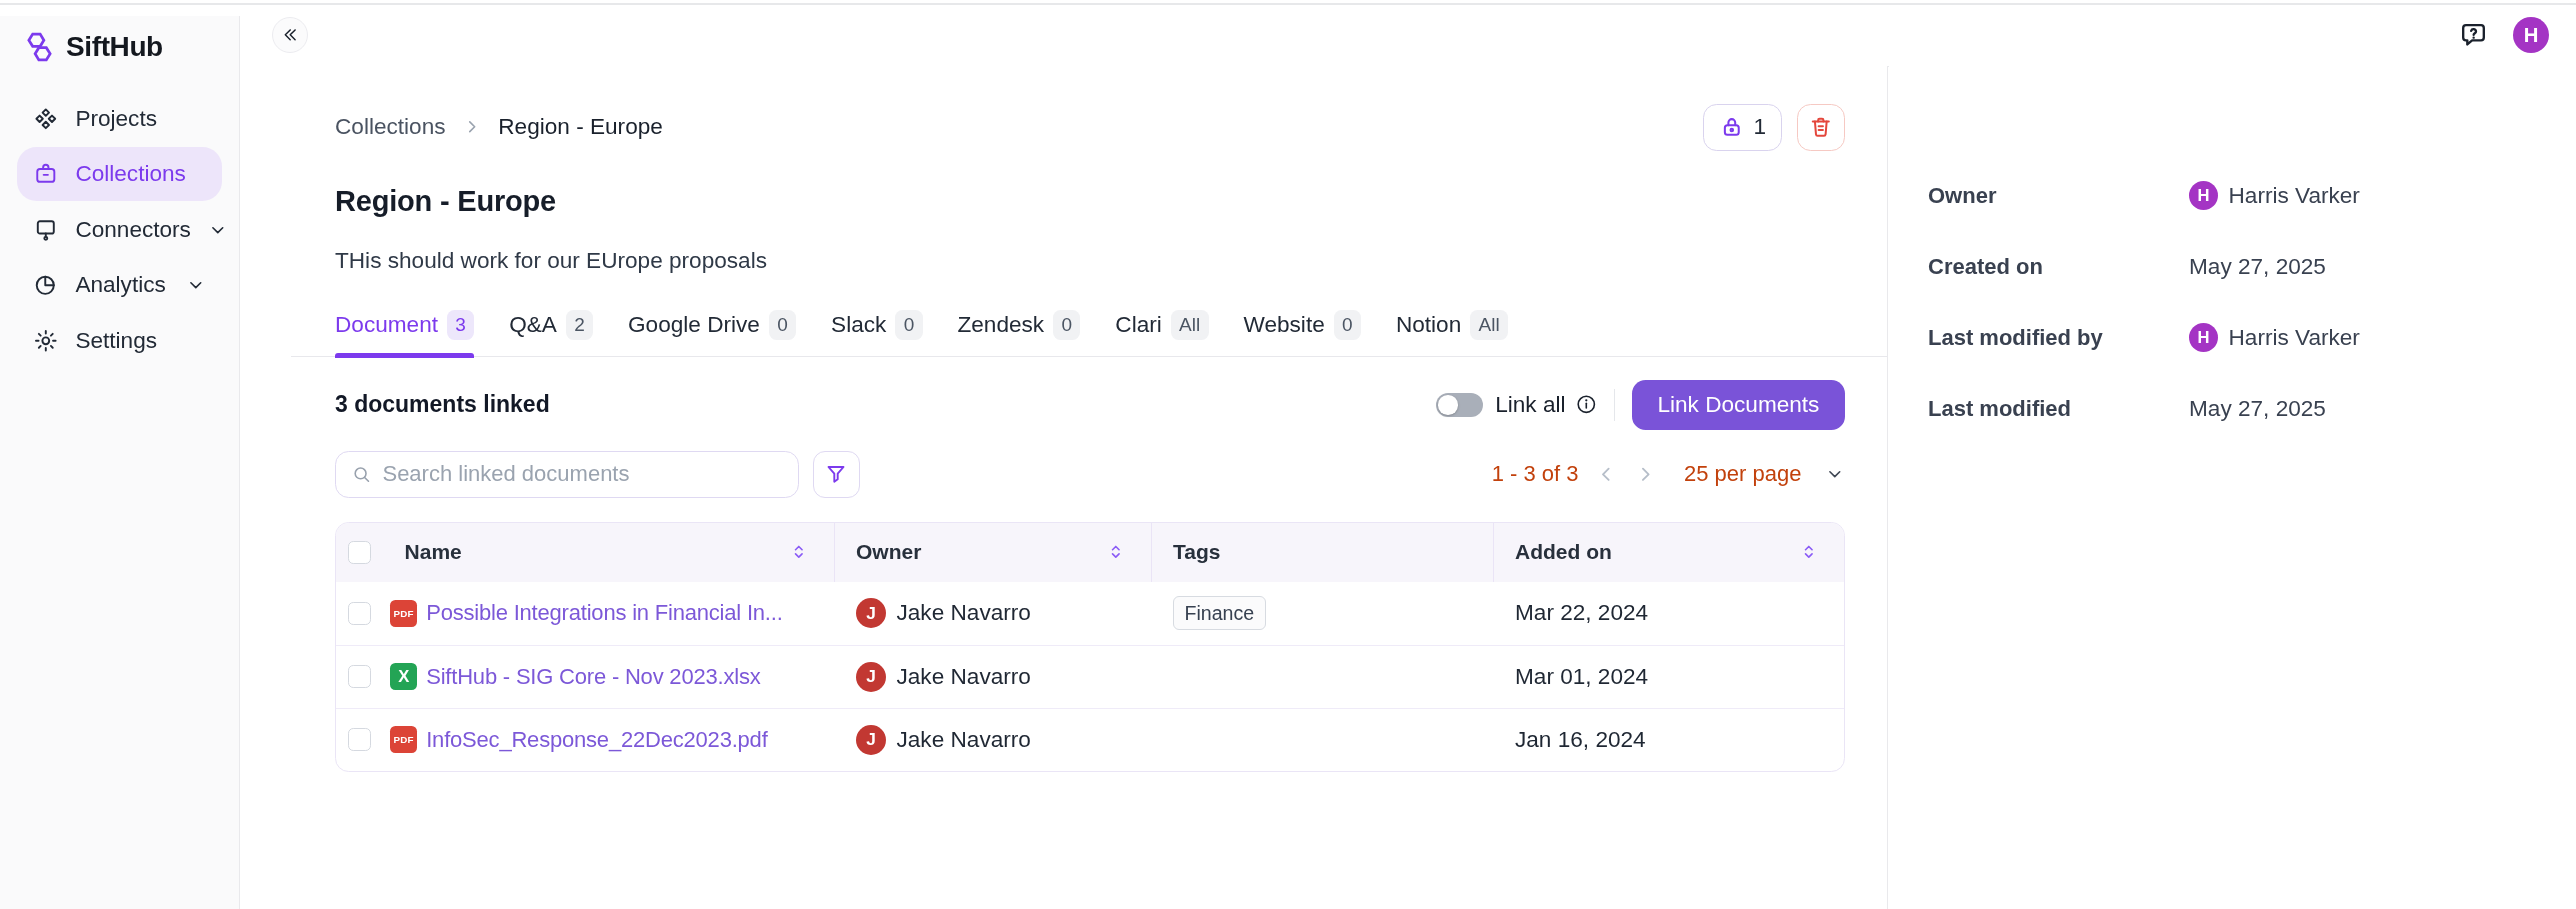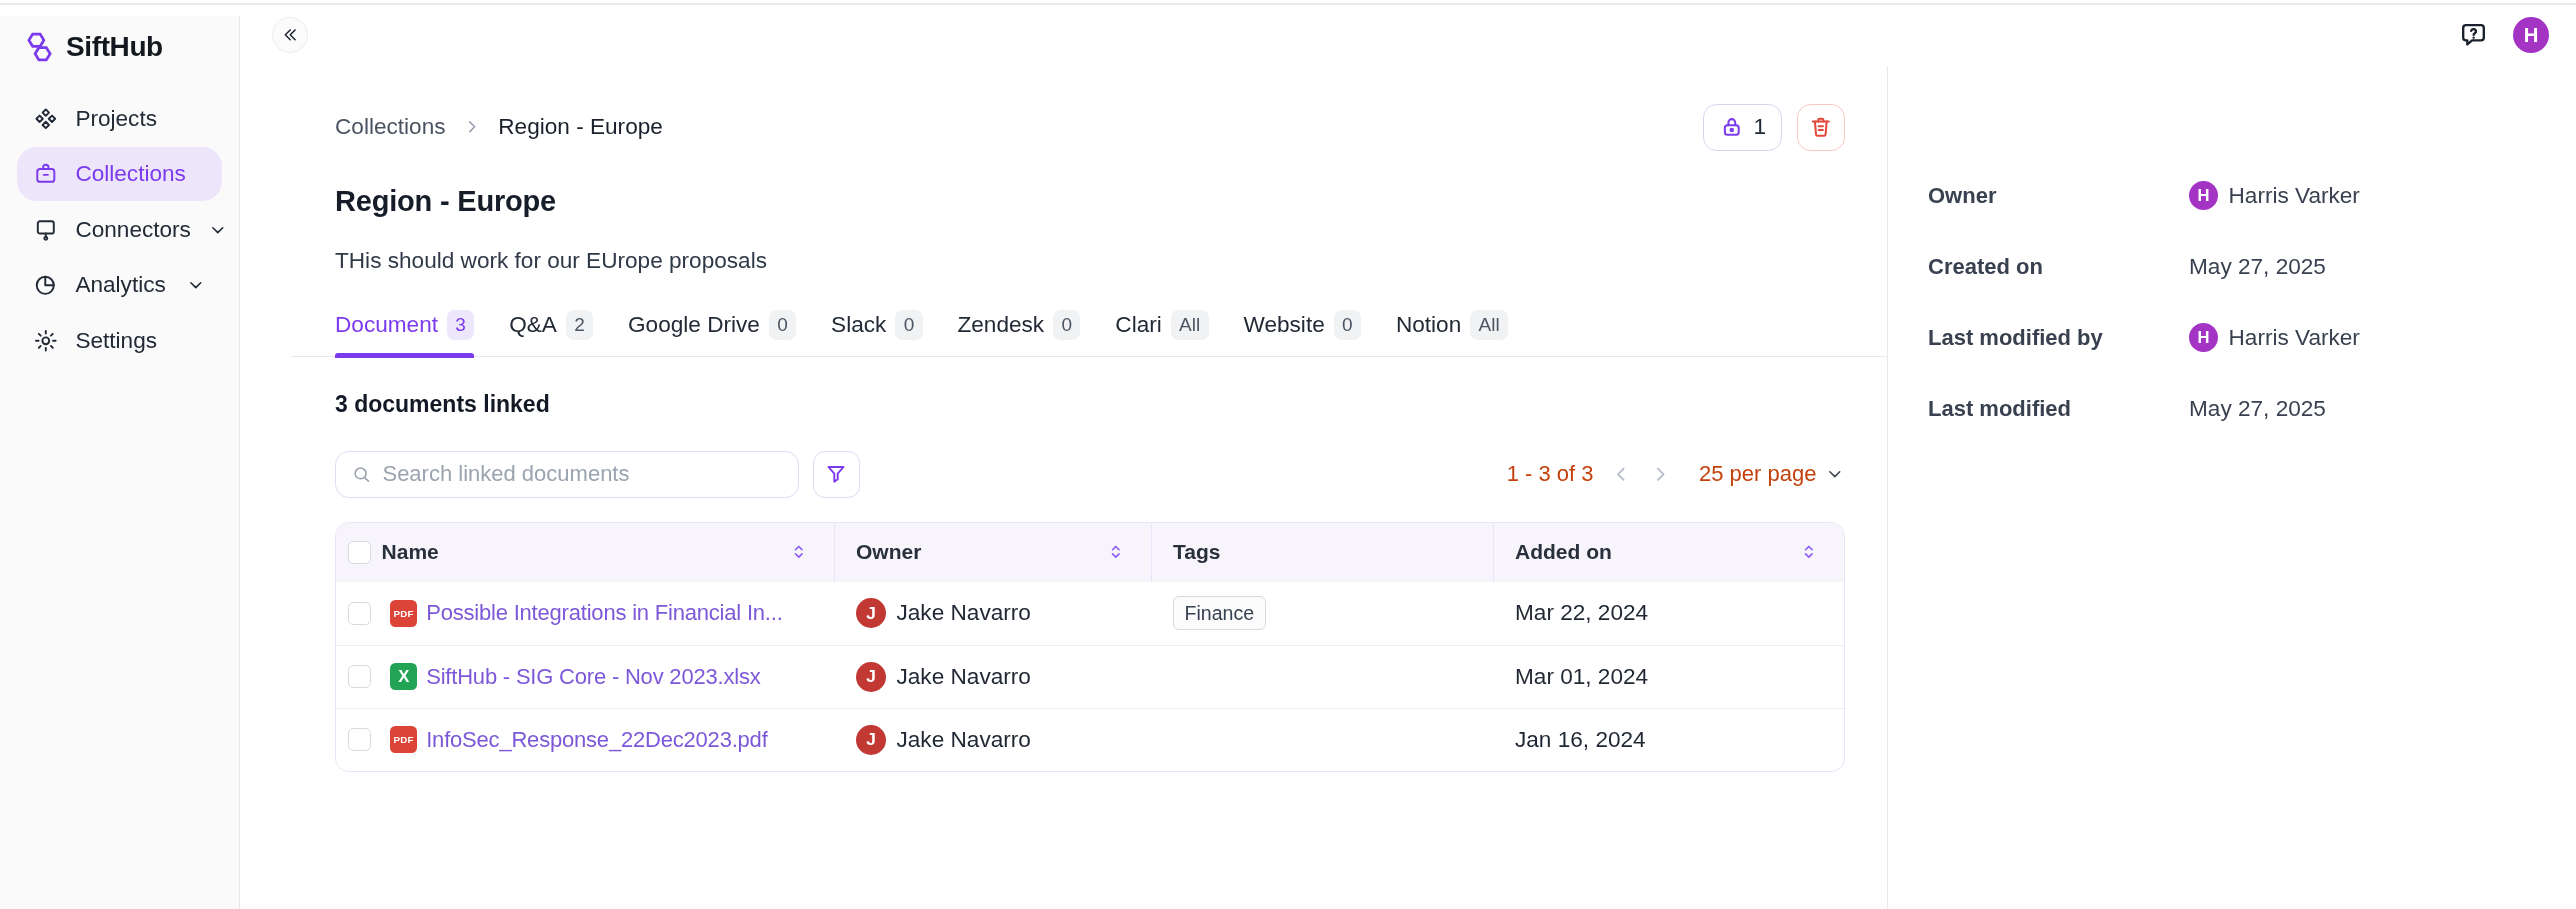--- a/index.html
+++ b/index.html
@@ -62,29 +62,29 @@
   .link-docs-btn { background:#7A53D8; color:#fff; font-size:22.6px; border:none; border-radius:13.6px; height:50px; padding:0 25.6px; cursor:pointer; }
 
   .search-row { margin-top:21px; display:flex; align-items:center; justify-content:space-between; }
   .search-left { display:flex; align-items:center; gap:13.6px; }
   .search-box { width:464px; height:47px; border:1.5px solid #DFD9F2; border-radius:13.6px; display:flex; align-items:center; gap:10.5px; padding:0 15px; background:#fff; }
   .search-box input { border:none; outline:none; font-size:22px; color:#222A36; width:100%; font-family:inherit; background:transparent; }
   .search-box input::placeholder { color:#9AA3AF; }
   .filter-btn { width:47px; height:47px; border:1.5px solid #DFD9F2; border-radius:12px; background:#fff; display:flex; align-items:center; justify-content:center; }
   .pager { display:flex; align-items:center; gap:16.6px; font-size:22px; color:#c2410c; }
   .pg-chev { display:flex; cursor:pointer; }
-  .perpage { display:flex; align-items:center; gap:9px; margin-left:10.5px; cursor:pointer; }
+  .perpage { display:flex; align-items:center; gap:24px; margin-left:10.5px; cursor:pointer; }
 
   
   .table { margin-top:24px; border:1.5px solid #EAE5F6; border-radius:13.6px; overflow:hidden; background:#fff; }
   .thead { display:grid; grid-template-columns:499px 317px 342px 1fr; background:#F7F5FB; height:59px; }
   .th { display:flex; align-items:center; font-size:21px; font-weight:700; color:#28303C; border-right:1.5px solid #EAE4F6; padding:0 25.6px 0 21px; }
   .th:last-child { border-right:none; }
   .th .sort { margin-left:auto; display:flex; }
-  .th-name { padding-left:12px; gap:11px; }
+  .th-name { padding-left:12px; gap:34px; }
   .trow { display:grid; grid-template-columns:499px 317px 342px 1fr; height:63px; border-top:1.5px solid #EFEBF8; align-items:center; }
   .cell { display:flex; align-items:center; padding-left:21px; font-size:22.6px; color:#1F2733; }
   .cell-name { padding-left:12px; gap:0; }
   .cbx { width:22.6px; height:22.6px; border:1.5px solid #D5D9E0; border-radius:5.3px; background:#fff; flex:0 0 auto; cursor:pointer; }
   .file-badge { width:27px; height:27px; border-radius:5.3px; color:#fff; font-weight:700; display:flex; align-items:center; justify-content:center; margin:0 9px 0 19.6px; flex:0 0 auto; }
   .file-badge.pdf { background:#DC4437; font-size:9.8px; letter-spacing:0.2px; }
   .file-badge.xlsx { background:#23A455; font-size:16.6px; }
   .doc-name { color:#7C58D8; font-size:22px; letter-spacing:-0.2px; white-space:nowrap; overflow:hidden; max-width:411px; cursor:pointer; }
   .owner-wrap { display:flex; align-items:center; gap:10.5px; }
   .tag-pill { border:1.5px solid #D7DBE1; background:#FBFBFC; border-radius:6px; padding:4.5px 10.5px; font-size:19.6px; color:#374151; }
@@ -242,20 +242,35 @@
       <span class="badge">0</span>
     </div>
     <div class="tab">
       <span>Notion</span>
       <span class="badge">All</span>
     </div>
   </div>
 
   <div class="linked-row">
     <div class="linked-summary">3 documents linked</div>
+    <div class="linked-actions">
+      <div class="toggle">
+          <div class="knob"></div>
+        </div>
+      <span class="linkall-label">Link all</span>
+      <span class="info-ic">
+        <svg width="22.6" height="22.6" viewBox="0 0 24 24" fill="none" stroke="#1A212C" stroke-width="1.7" stroke-linecap="round">
+          <circle cx="12" cy="12" r="8.6"></circle>
+            <path d="M12 11v5"></path>
+            <path d="M12 7.8h.01" stroke-width="2.4"></path>
+        </svg>
+      </span>
+      <div class="vdiv"></div>
+      <button class="link-docs-btn">Link Documents</button>
+    </div>
   </div>
 
   <div class="search-row">
     <div class="search-left">
       <div class="search-box">
         <svg width="22.6" height="22.6" viewBox="0 0 24 24" fill="none" stroke="#98A1AD" stroke-width="1.8" stroke-linecap="round">
           <circle cx="11" cy="11" r="6.2"></circle>
             <path d="M15.6 15.6L20 20"></path>
         </svg>
         <input type="text" placeholder="Search linked documents" style="">

